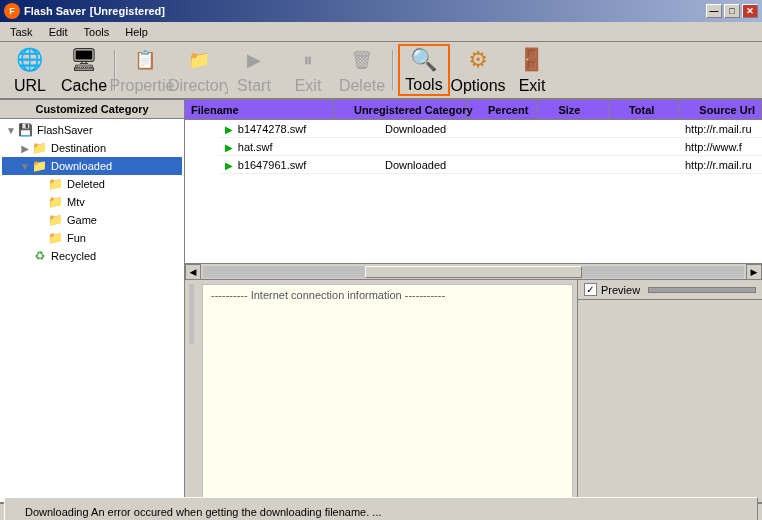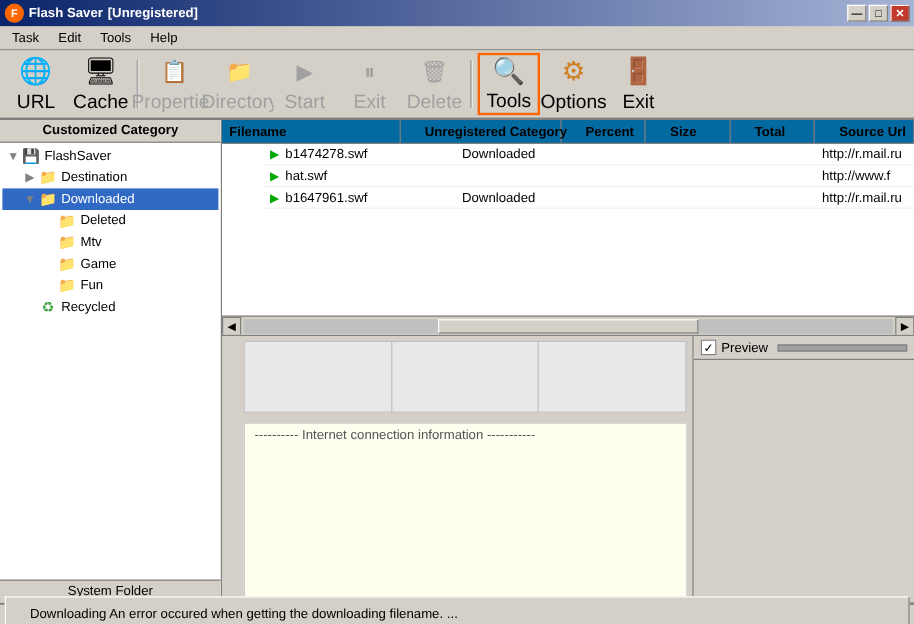--- a/index.html
+++ b/index.html
@@ -186,21 +186,21 @@
     
     .file-list-area {
       height: 180px;
       border-bottom: 1px solid #808080;
       overflow: hidden;
       display: flex;
       flex-direction: column;
     }
     .file-list-header {
       display: flex;
-      background: #0369a1;
+      background: #8b5cf6;
       border-bottom: 1px solid #808080;
       min-height: 20px;
       gap: 14px;
     }
     .col-header {
       padding: 2px 6px;
       border-right: 1px solid #808080;
       font-weight: bold;
       cursor: pointer;
       display: flex;
@@ -282,23 +282,21 @@
 
     
     .lower-area {
       display: flex;
       flex: 1;
       overflow: hidden;
     }
     .preview-panel {
       flex: 1;
       display: flex;
-      flex-direction: column;
-      overflow: hidden;
-      margin-left: 14px;
+      overflow: hidden;
     }
     .preview-box {
       height: 60px;
       background: #e8e8e8;
       border: 1px solid #c0c0c0;
       margin: 4px;
       display: flex;
     }
     .preview-row {
       flex: 1;
@@ -499,21 +497,20 @@
         <span>Fun</span>
       </div>
 
       <div class="tree-item" style="padding-left: 16px;">
         <span class="tree-expand"></span>
         <span class="tree-icon" style="color:#40a040;">♻</span>
         <span>Recycled</span>
       </div>
 
     </div>
-    <div class="sidebar-footer">System Folder</div>
   </div>
 
   <div class="content-area">
 
     <div class="file-list-area">
       <div class="file-list-header">
         <div class="col-header col-filename">Filename</div>
         <div class="col-header col-destcat">Unregistered Category</div>
         <div class="col-header col-percent">Percent</div>
         <div class="col-header col-size">Size</div>

